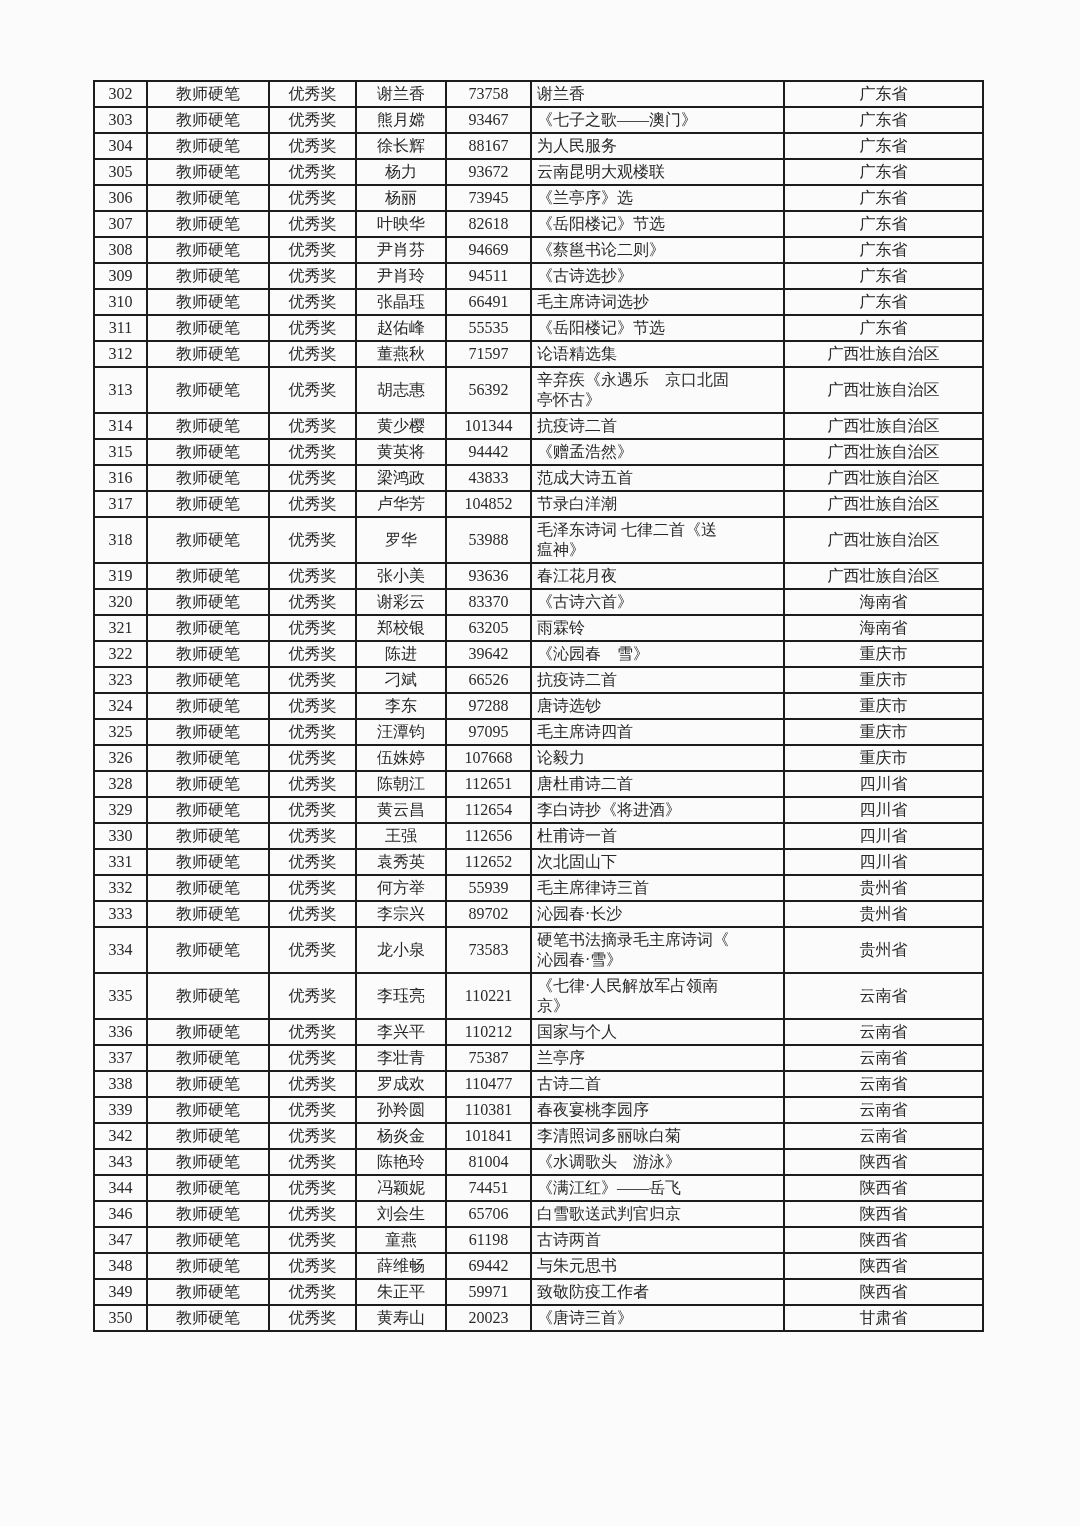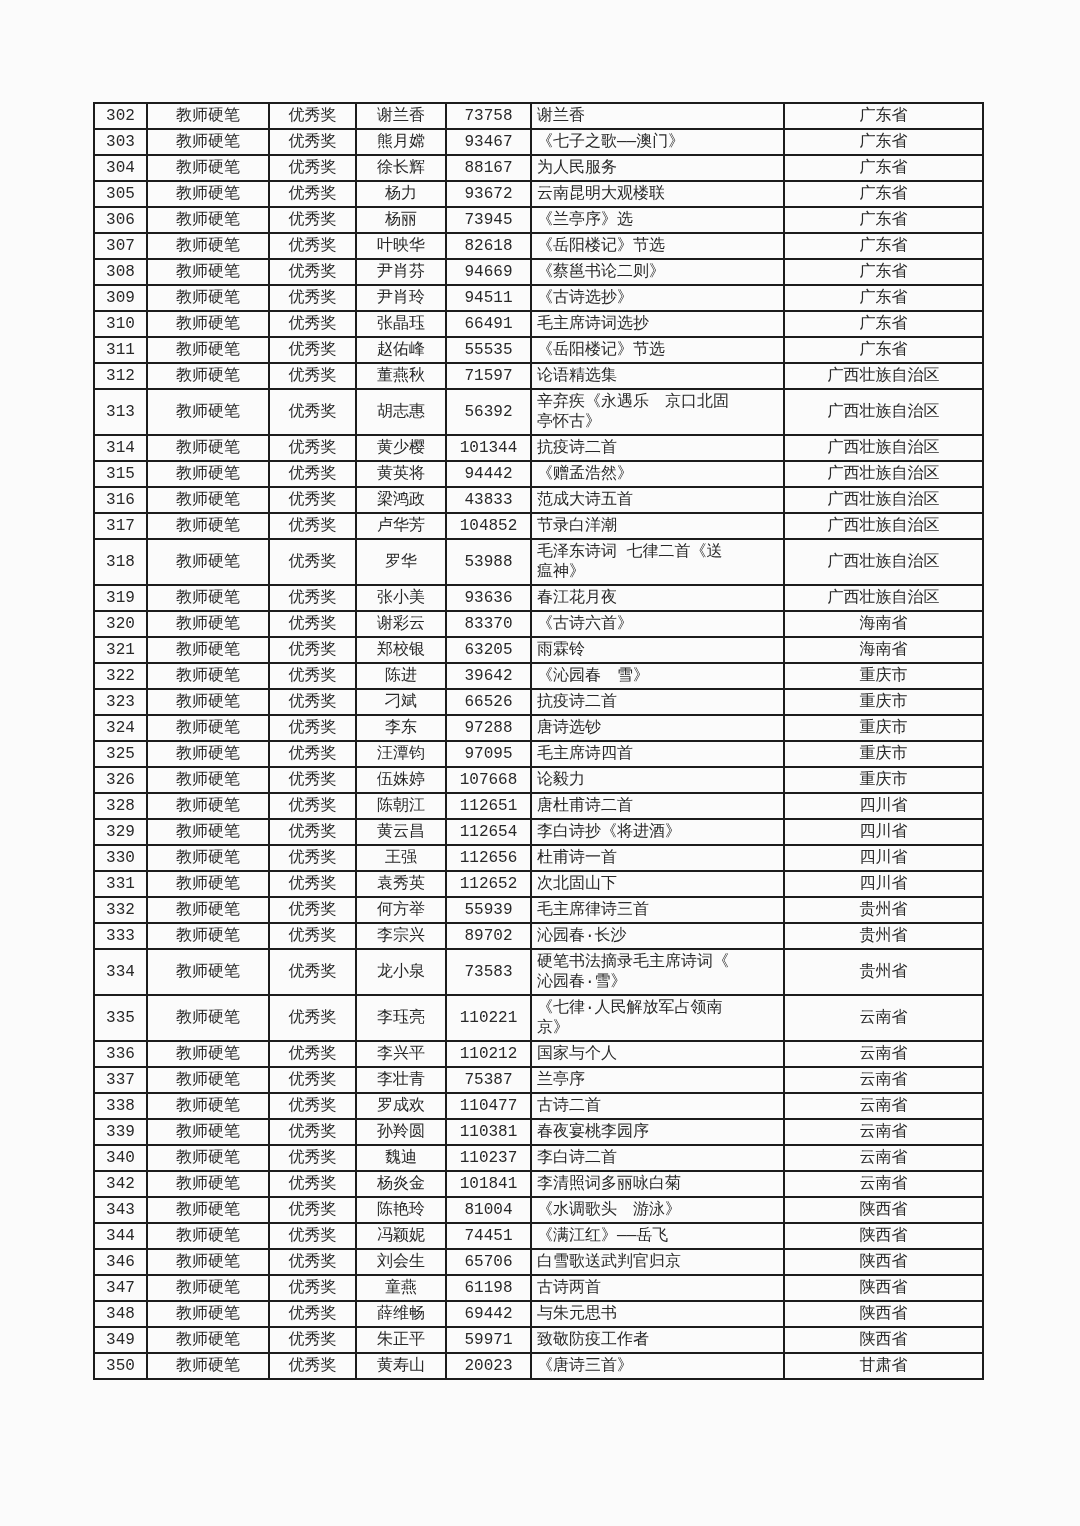--- a/index.html
+++ b/index.html
@@ -6,25 +6,25 @@
   .page {
     position: relative;
     width: 1080px;
     height: 1526px;
     background: #fbfbfb;
     overflow: hidden;
   }
   table.awards {
     position: absolute;
     left: 93px;
-    top: 102px;
+    top: 80px;
     width: 889px;
     border-collapse: collapse;
     table-layout: fixed;
-    font-family: Liberation Mono, monospace;
+    font-family: Liberation Serif, serif;
     color: #282828;
   }
   table.awards td {
     border: 2px solid #1c1c1c;
     font-size: 16px;
     line-height: 20px;
     padding: 2px 3px;
     text-align: center;
     vertical-align: middle;
     overflow: hidden;
@@ -390,29 +390,20 @@
         <tr>
           <td class="c0">339</td>
           <td class="c1">教师硬笔</td>
           <td class="c2">优秀奖</td>
           <td class="c3">孙羚圆</td>
           <td class="c4">110381</td>
           <td class="c5">春夜宴桃李园序</td>
           <td class="c6">云南省</td>
         </tr>
         <tr>
-          <td class="c0">340</td>
-          <td class="c1">教师硬笔</td>
-          <td class="c2">优秀奖</td>
-          <td class="c3">魏迪</td>
-          <td class="c4">110237</td>
-          <td class="c5">李白诗二首</td>
-          <td class="c6">云南省</td>
-        </tr>
-        <tr>
           <td class="c0">342</td>
           <td class="c1">教师硬笔</td>
           <td class="c2">优秀奖</td>
           <td class="c3">杨炎金</td>
           <td class="c4">101841</td>
           <td class="c5">李清照词多丽咏白菊</td>
           <td class="c6">云南省</td>
         </tr>
         <tr>
           <td class="c0">343</td>

